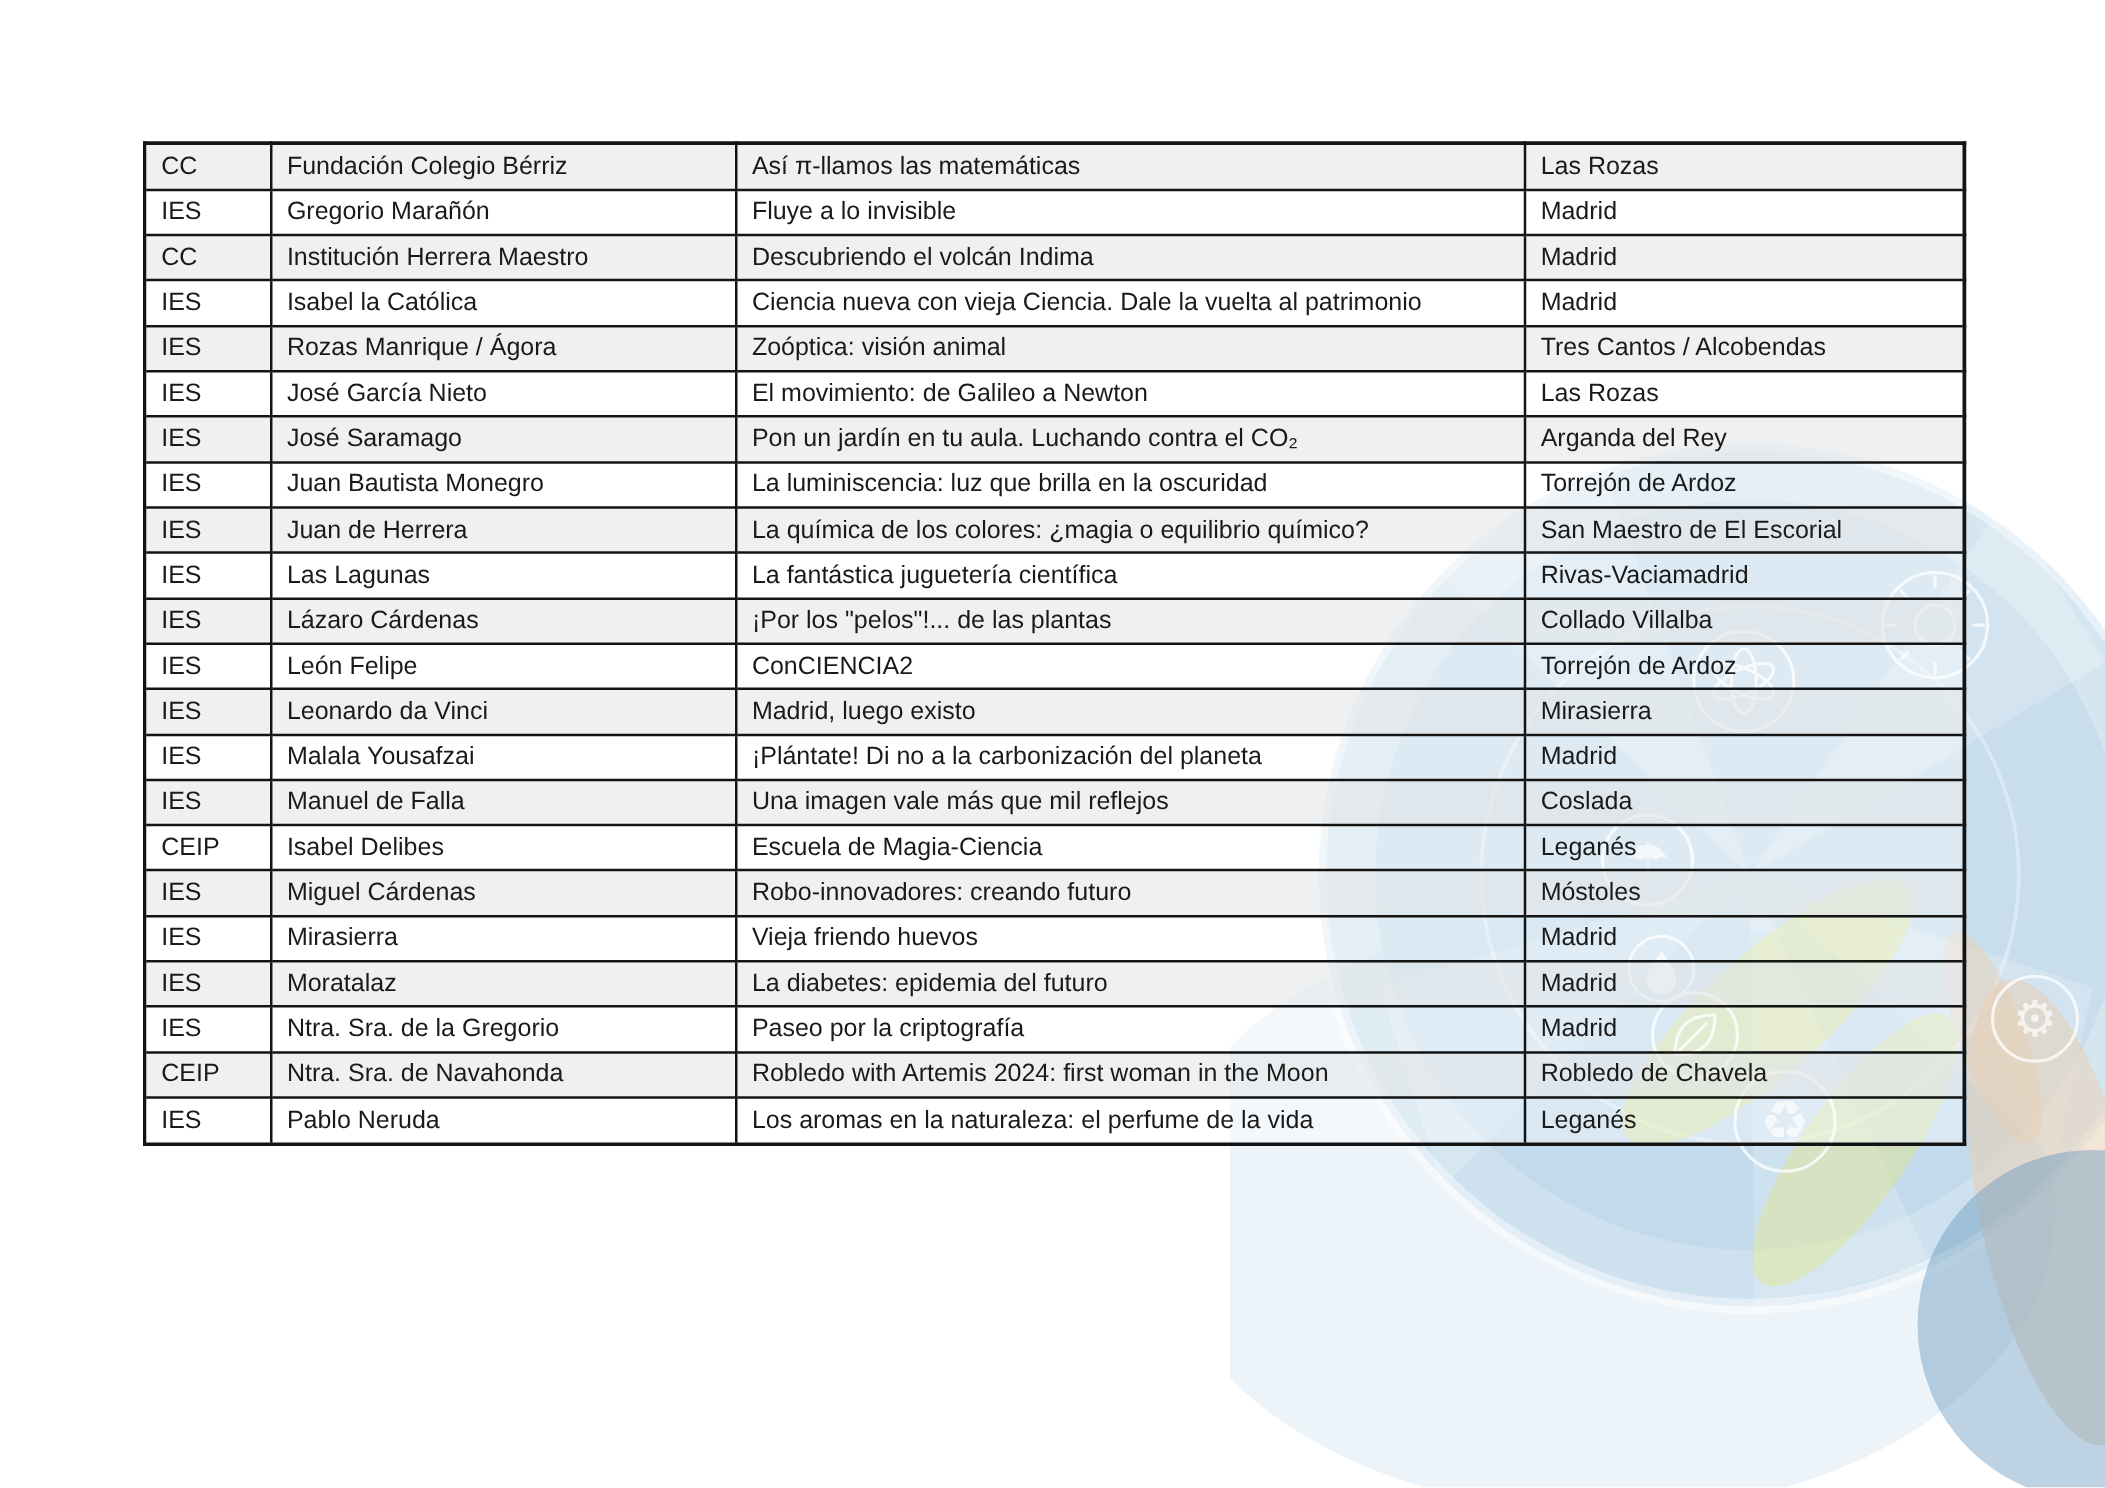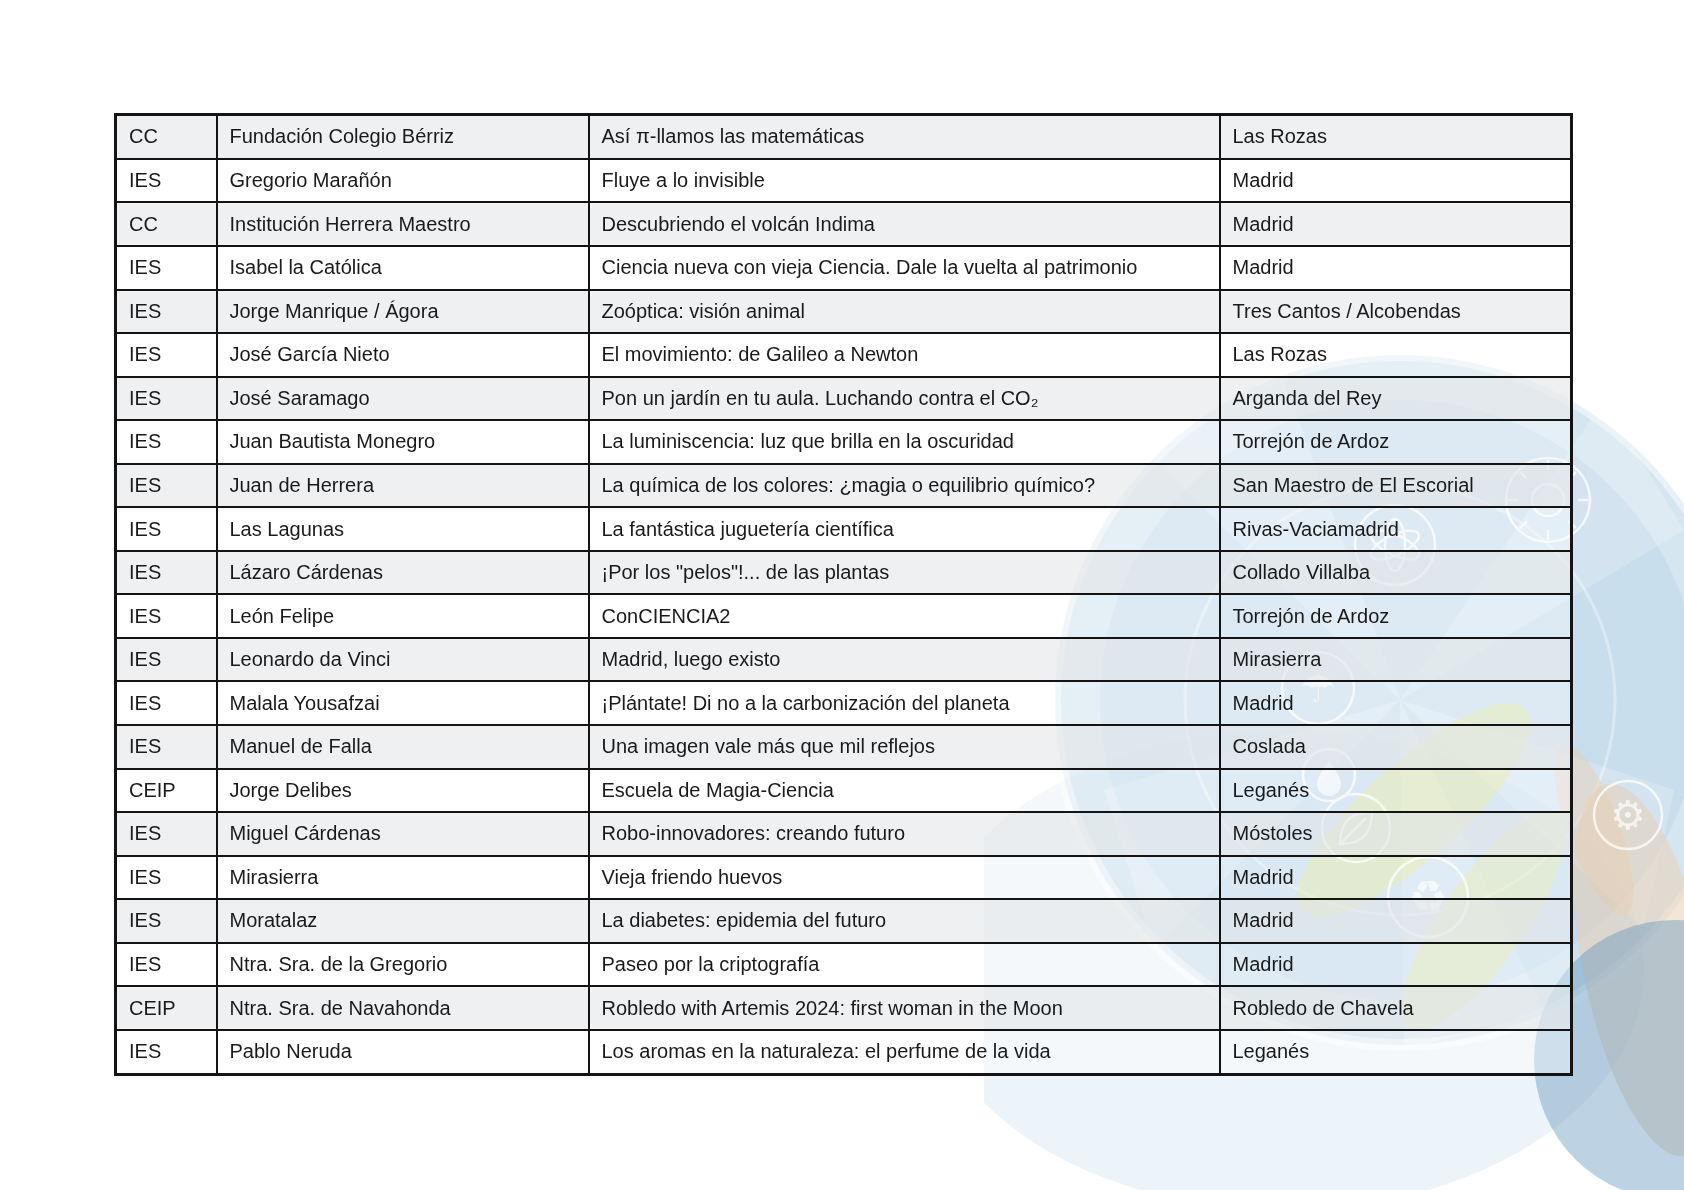--- a/index.html
+++ b/index.html
@@ -17,21 +17,21 @@
     z-index:0;pointer-events:none;
   }
   .wm-glyph{
     font-family:"DejaVu Sans",sans-serif;
     fill:#ffffff;
   }
 
   
   .schools-table{
     position:absolute;left:114px;top:113px;z-index:1;
-    width:1456px;height:963px;
+    width:1456px;height:804px;
     border-collapse:collapse;table-layout:fixed;
     font-size:20px;color:var(--text-color,#1a1a1a);
     border:3px solid var(--border-color,#141414);
   }
   .schools-table td{
     border:2px solid var(--border-color,#141414);
     padding:0 8px 0 12px;
     vertical-align:middle;
     white-space:nowrap;overflow:hidden;
     background:rgba(255,255,255,0.38);
@@ -142,21 +142,21 @@
           <td>Madrid</td>
         </tr>
         <tr>
           <td>IES</td>
           <td>Isabel la Católica</td>
           <td>Ciencia nueva con vieja Ciencia. Dale la vuelta al patrimonio</td>
           <td>Madrid</td>
         </tr>
         <tr>
           <td>IES</td>
-          <td>Jorge Manrique / Ágora</td>
+          <td>Rozas Manrique / Ágora</td>
           <td>Zoóptica: visión animal</td>
           <td>Tres Cantos / Alcobendas</td>
         </tr>
         <tr>
           <td>IES</td>
           <td>José García Nieto</td>
           <td>El movimiento: de Galileo a Newton</td>
           <td>Las Rozas</td>
         </tr>
         <tr>
@@ -208,21 +208,21 @@
           <td>Madrid</td>
         </tr>
         <tr>
           <td>IES</td>
           <td>Manuel de Falla</td>
           <td>Una imagen vale más que mil reflejos</td>
           <td>Coslada</td>
         </tr>
         <tr>
           <td>CEIP</td>
-          <td>Jorge Delibes</td>
+          <td>Isabel Delibes</td>
           <td>Escuela de Magia-Ciencia</td>
           <td>Leganés</td>
         </tr>
         <tr>
           <td>IES</td>
           <td>Miguel Cárdenas</td>
           <td>Robo-innovadores: creando futuro</td>
           <td>Móstoles</td>
         </tr>
         <tr>

